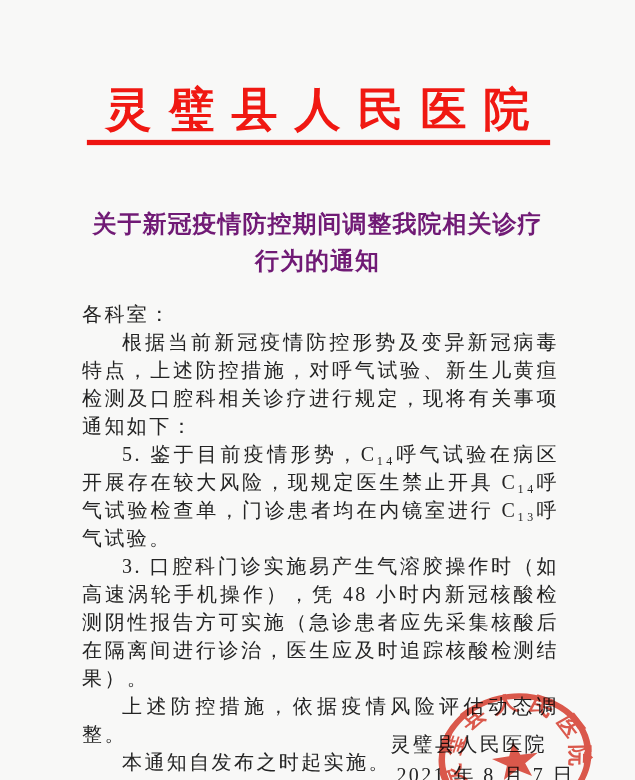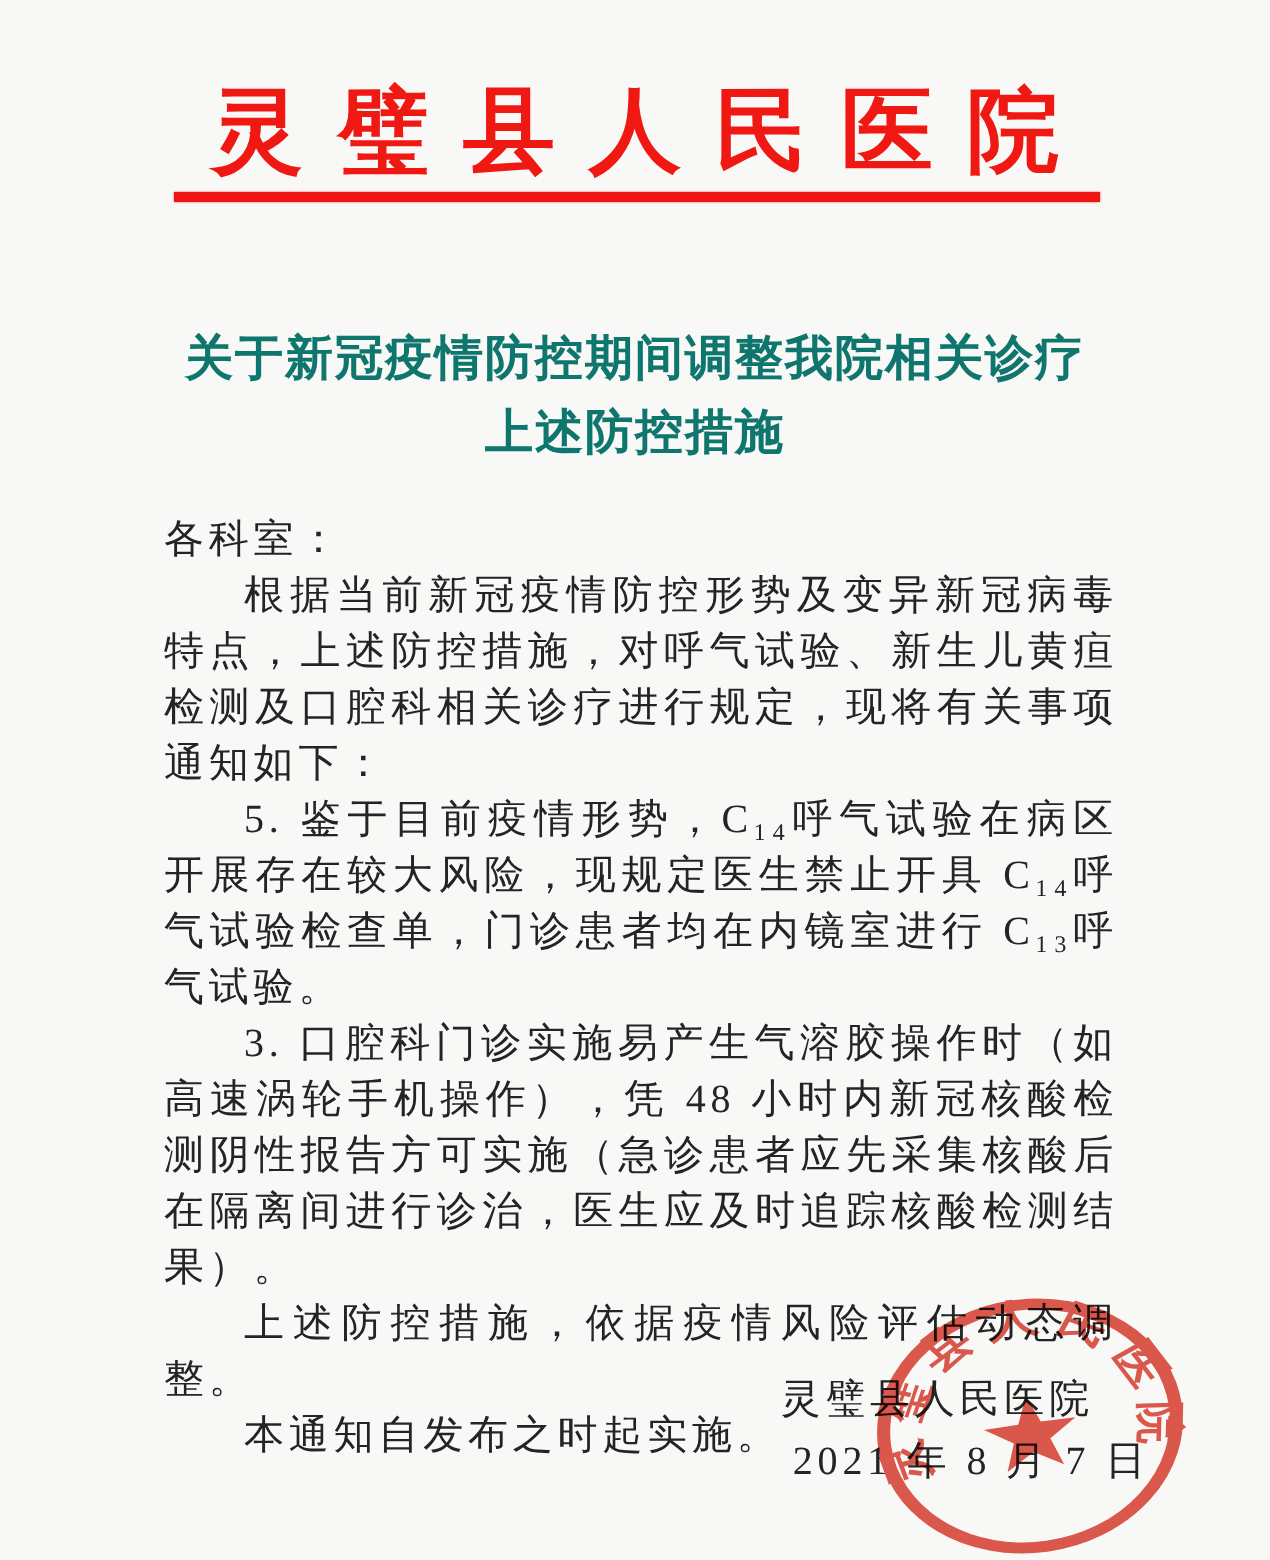--- a/index.html
+++ b/index.html
@@ -7,20 +7,21 @@
     width: 635px; height: 780px;
     background: #f8f8f7;
     font-family: "Liberation Serif", "DejaVu Serif", serif;
     overflow: hidden;
   }
   .page {
     position: relative;
     width: 635px; height: 641px;
     background: #f8f8f7;
     color: #232323;
+    margin-top: 44px;
   }
 
   
   .letterhead {
     position: absolute; top: 38px; left: 0; right: 0;
     text-align: center;
   }
   .hospital-name {
     color: #f01812;
     font-size: 46px;
@@ -34,21 +35,21 @@
     position: absolute; top: 96px; left: 87px; width: 463px; height: 5px;
     background: #ee1512;
     box-shadow: 0 0 1px #f35a52;
   }
 
   
   .doc-title {
     position: absolute; top: 162px; left: 40px; right: 40px;
     text-align: center;
     font-weight: bold;
-    color: #0f766e;
+    color: #701a75;
     font-size: 24px;
     line-height: 37px;
     letter-spacing: 1px;
   }
 
   
   .doc-body {
     position: absolute; top: 256px; left: 82px; width: 477px;
     font-size: 20px;
     line-height: 28px;
@@ -87,21 +88,21 @@
 
 <div class="page">
 
   <div class="letterhead">
     <div class="hospital-name">灵璧县人民医院</div>
   </div>
   <div class="letterhead-rule"></div>
 
   <div class="doc-title">
     <div>关于新冠疫情防控期间调整我院相关诊疗</div>
-    <div>上述防控措施</div>
+    <div>行为的通知</div>
   </div>
 
   <div class="doc-body">
     <p>各科室：</p>
     <p class="indent">根据当前新冠疫情防控形势及变异新冠病毒特点，上述防控措施，对呼气试验、新生儿黄疸检测及口腔科相关诊疗进行规定，现将有关事项通知如下：</p>
     <p class="indent">5. 鉴于目前疫情形势，C₁₄呼气试验在病区开展存在较大风险，现规定医生禁止开具 C₁₄呼气试验检查单，门诊患者均在内镜室进行 C₁₃呼气试验。</p>
     <p class="indent">3. 口腔科门诊实施易产生气溶胶操作时（如高速涡轮手机操作），凭 48 小时内新冠核酸检测阴性报告方可实施（急诊患者应先采集核酸后在隔离间进行诊治，医生应及时追踪核酸检测结果）。</p>
     <p class="indent">上述防控措施，依据疫情风险评估动态调整。</p>
     <p class="indent">本通知自发布之时起实施。</p>
   </div>

